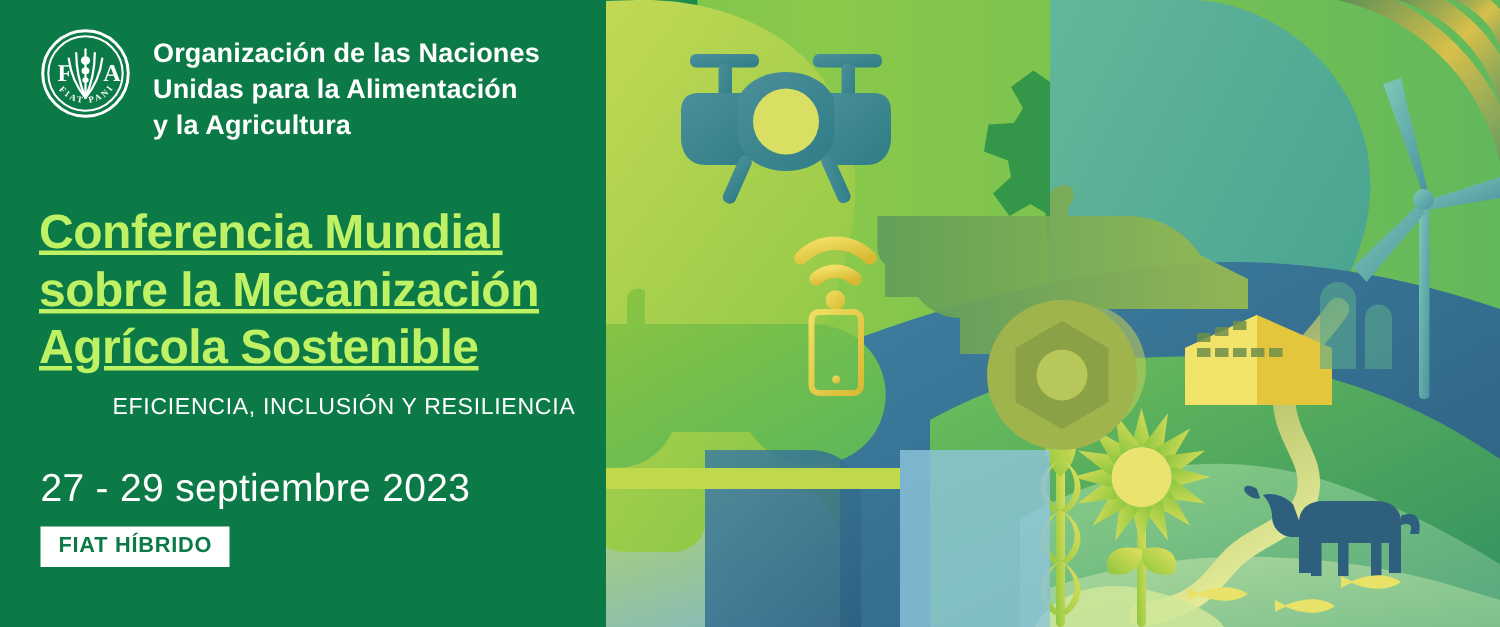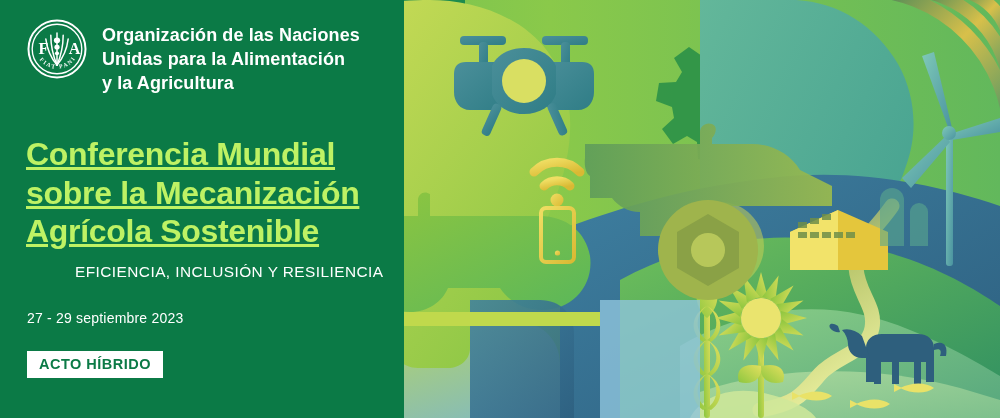--- a/index.html
+++ b/index.html
@@ -34,21 +34,21 @@
     position:absolute; left:26px; top:135px;
     color:#bef264; font-size:32px; font-weight:bold; line-height:1.21;
     letter-spacing:-.3px; white-space:pre-line;text-decoration:underline;
   }
   .subtitle{
     position:absolute; left:27px; top:263px;
     color:#fff; font-size:15.4px; font-weight:normal; letter-spacing:.45px;margin-left:48px;
   }
   .date{
     position:absolute; left:27px; top:310px;
-    color:#fff; font-size:14px; font-weight:normal; letter-spacing:.2px;
+    color:#fff; font-size:26px; font-weight:normal; letter-spacing:.2px;
   }
   .badge{
     position:absolute; left:27px; top:351px;
     background:#fff; color:#0b7a46;
     font-size:14.5px; font-weight:bold; letter-spacing:.5px;
     padding:6px 12px 6px 12px; line-height:1;
   }
 </style>
 </head>
 <body>
@@ -366,16 +366,16 @@
       <div class="org">Organización de las Naciones
 Unidas para la Alimentación
 y la Agricultura</div>
     </div>
 
     <div class="title">Conferencia Mundial
 sobre la Mecanización
 Agrícola Sostenible</div>
     <div class="subtitle">EFICIENCIA, INCLUSIÓN Y RESILIENCIA</div>
     <div class="date">27 - 29 septiembre 2023</div>
-    <div class="badge">ACTO HÍBRIDO</div>
+    <div class="badge">FIAT HÍBRIDO</div>
 
   </div>
 </div>
 
 </body></html>

